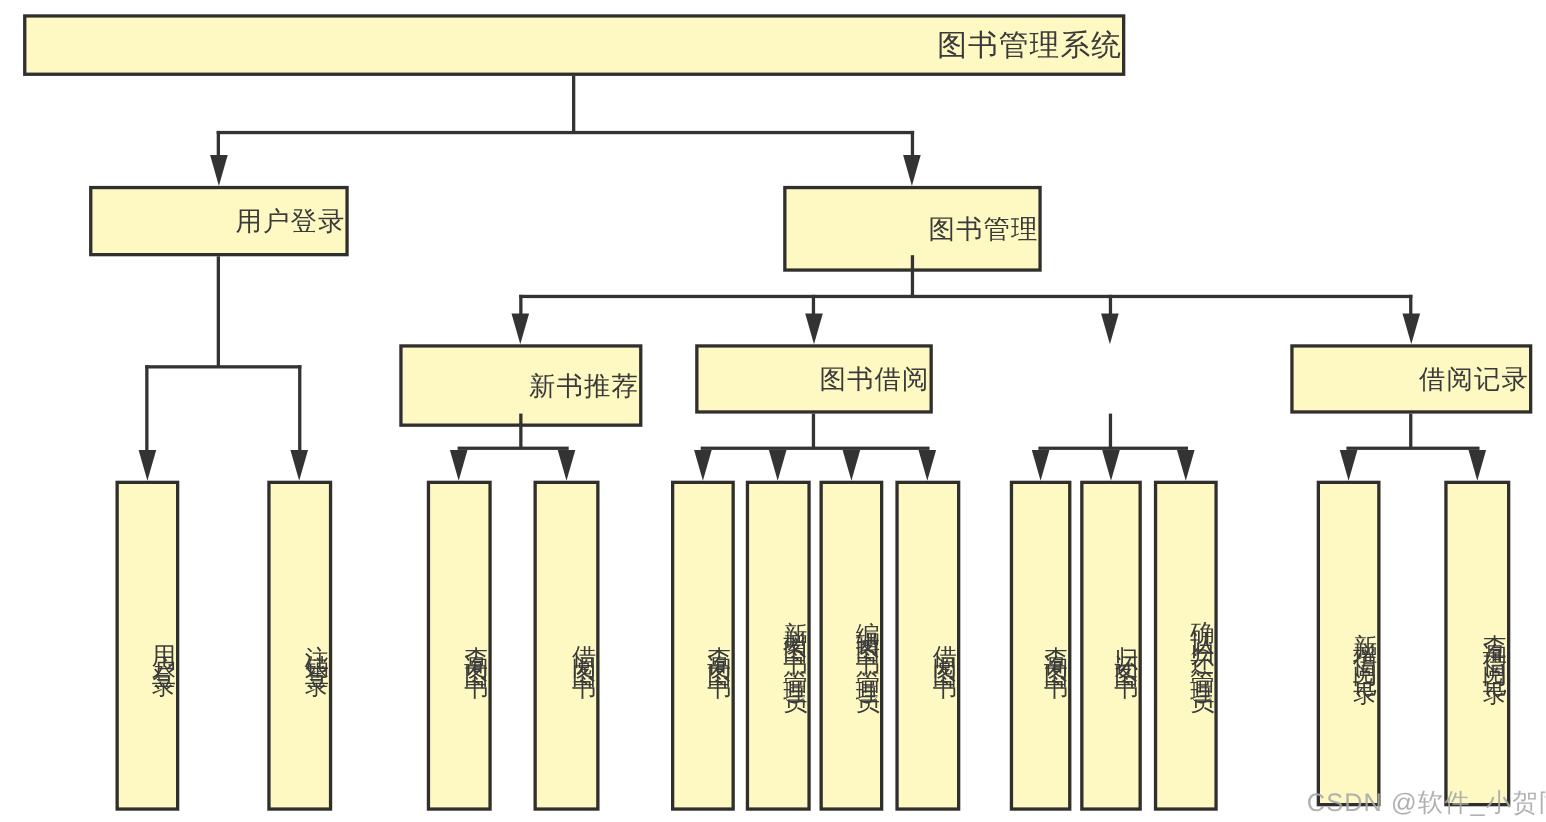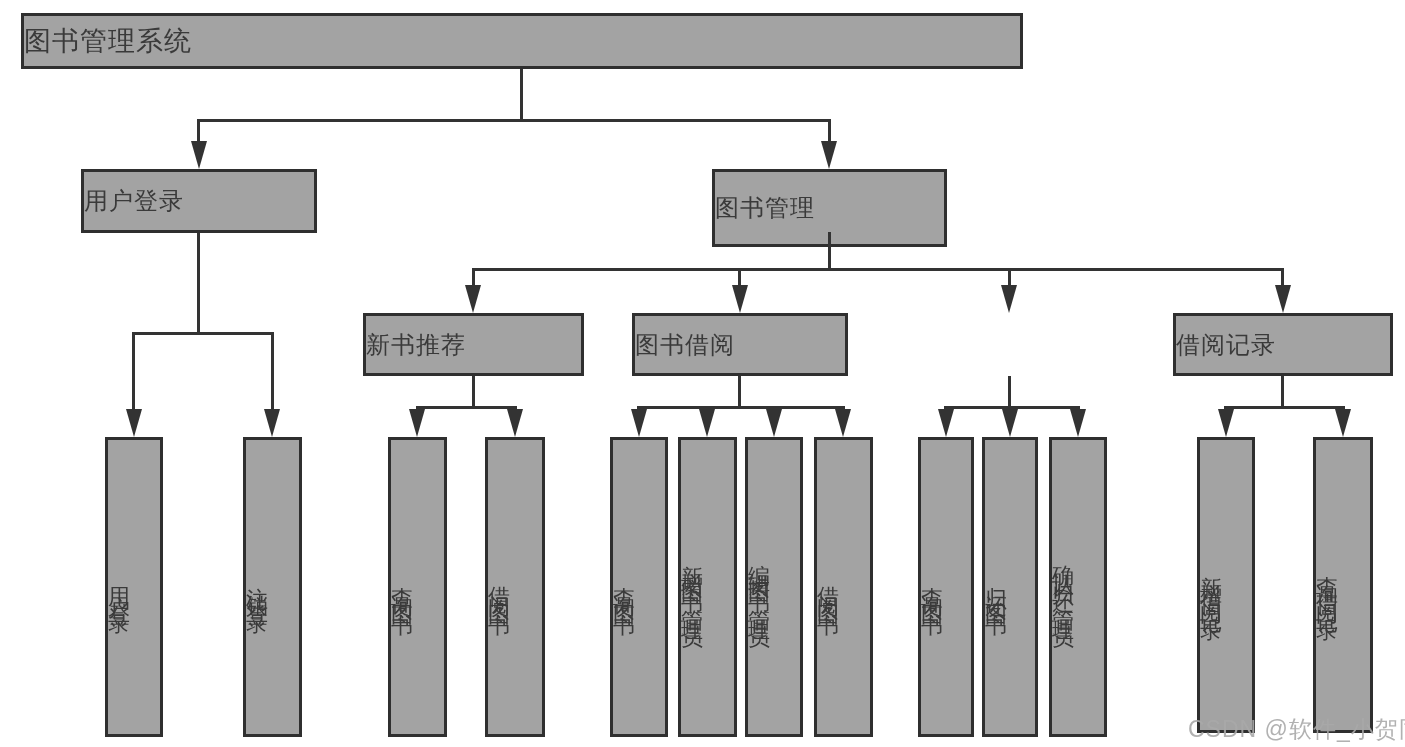--- a/index.html
+++ b/index.html
@@ -1,22 +1,22 @@
 <!DOCTYPE html>
 <html><head>
 <meta charset="utf-8">
 <style>
   html,body{margin:0;padding:0;background:#fff;}
   .canvas{
     position:relative;width:1405px;height:747px;background:#ffffff;overflow:hidden;
     font-family:"Liberation Sans","DejaVu Sans",sans-serif;
   }
   .box{
-    position:absolute;box-sizing:border-box;border:3px solid #2f2f2f;background:#a3a3a3;
-    display:flex;align-items:center;justify-content:flex-start;color:#3a3a3a;
+    position:absolute;box-sizing:border-box;border:3px solid #2f2f2f;background:#fef9c3;
+    display:flex;align-items:center;justify-content:flex-end;color:#3a3a3a;
   }
   .hlabel{font-size:24px;letter-spacing:1px;white-space:nowrap;}
   .root .hlabel{font-size:27px;}
   .vtext{
     writing-mode:vertical-rl;text-orientation:mixed;line-height:1;
     font-size:22px;letter-spacing:9px;color:#3a3a3a;white-space:nowrap;
   }
   .vline{position:absolute;width:3px;background:#333;}
   .hline{position:absolute;height:3px;background:#333;}
   .arrow{
@@ -63,21 +63,21 @@
   <div class="hline" style="left:472px;top:268px;width:812px"></div>
   <div class="vline" style="left:472px;top:268px;height:21px"></div>
   <div class="arrow" style="left:465px;top:285px"></div>
   <div class="vline" style="left:738px;top:268px;height:21px"></div>
   <div class="arrow" style="left:732px;top:285px"></div>
   <div class="vline" style="left:1008px;top:268px;height:21px"></div>
   <div class="arrow" style="left:1001px;top:285px"></div>
   <div class="vline" style="left:1281px;top:268px;height:21px"></div>
   <div class="arrow" style="left:1275px;top:285px"></div>
 
-  <div class="box" style="left:363px;top:313px;width:221px;height:63px">
+  <div class="box" style="left:363px;top:313px;width:221px;height:75px">
     <span class="hlabel">新书推荐</span>
   </div>
   <div class="box" style="left:632px;top:313px;width:216px;height:63px">
     <span class="hlabel">图书借阅</span>
   </div>
   <div class="box" style="left:1173px;top:313px;width:220px;height:63px">
     <span class="hlabel">借阅记录</span>
   </div>
 
   <div class="vline" style="left:472px;top:376px;height:32px"></div>

